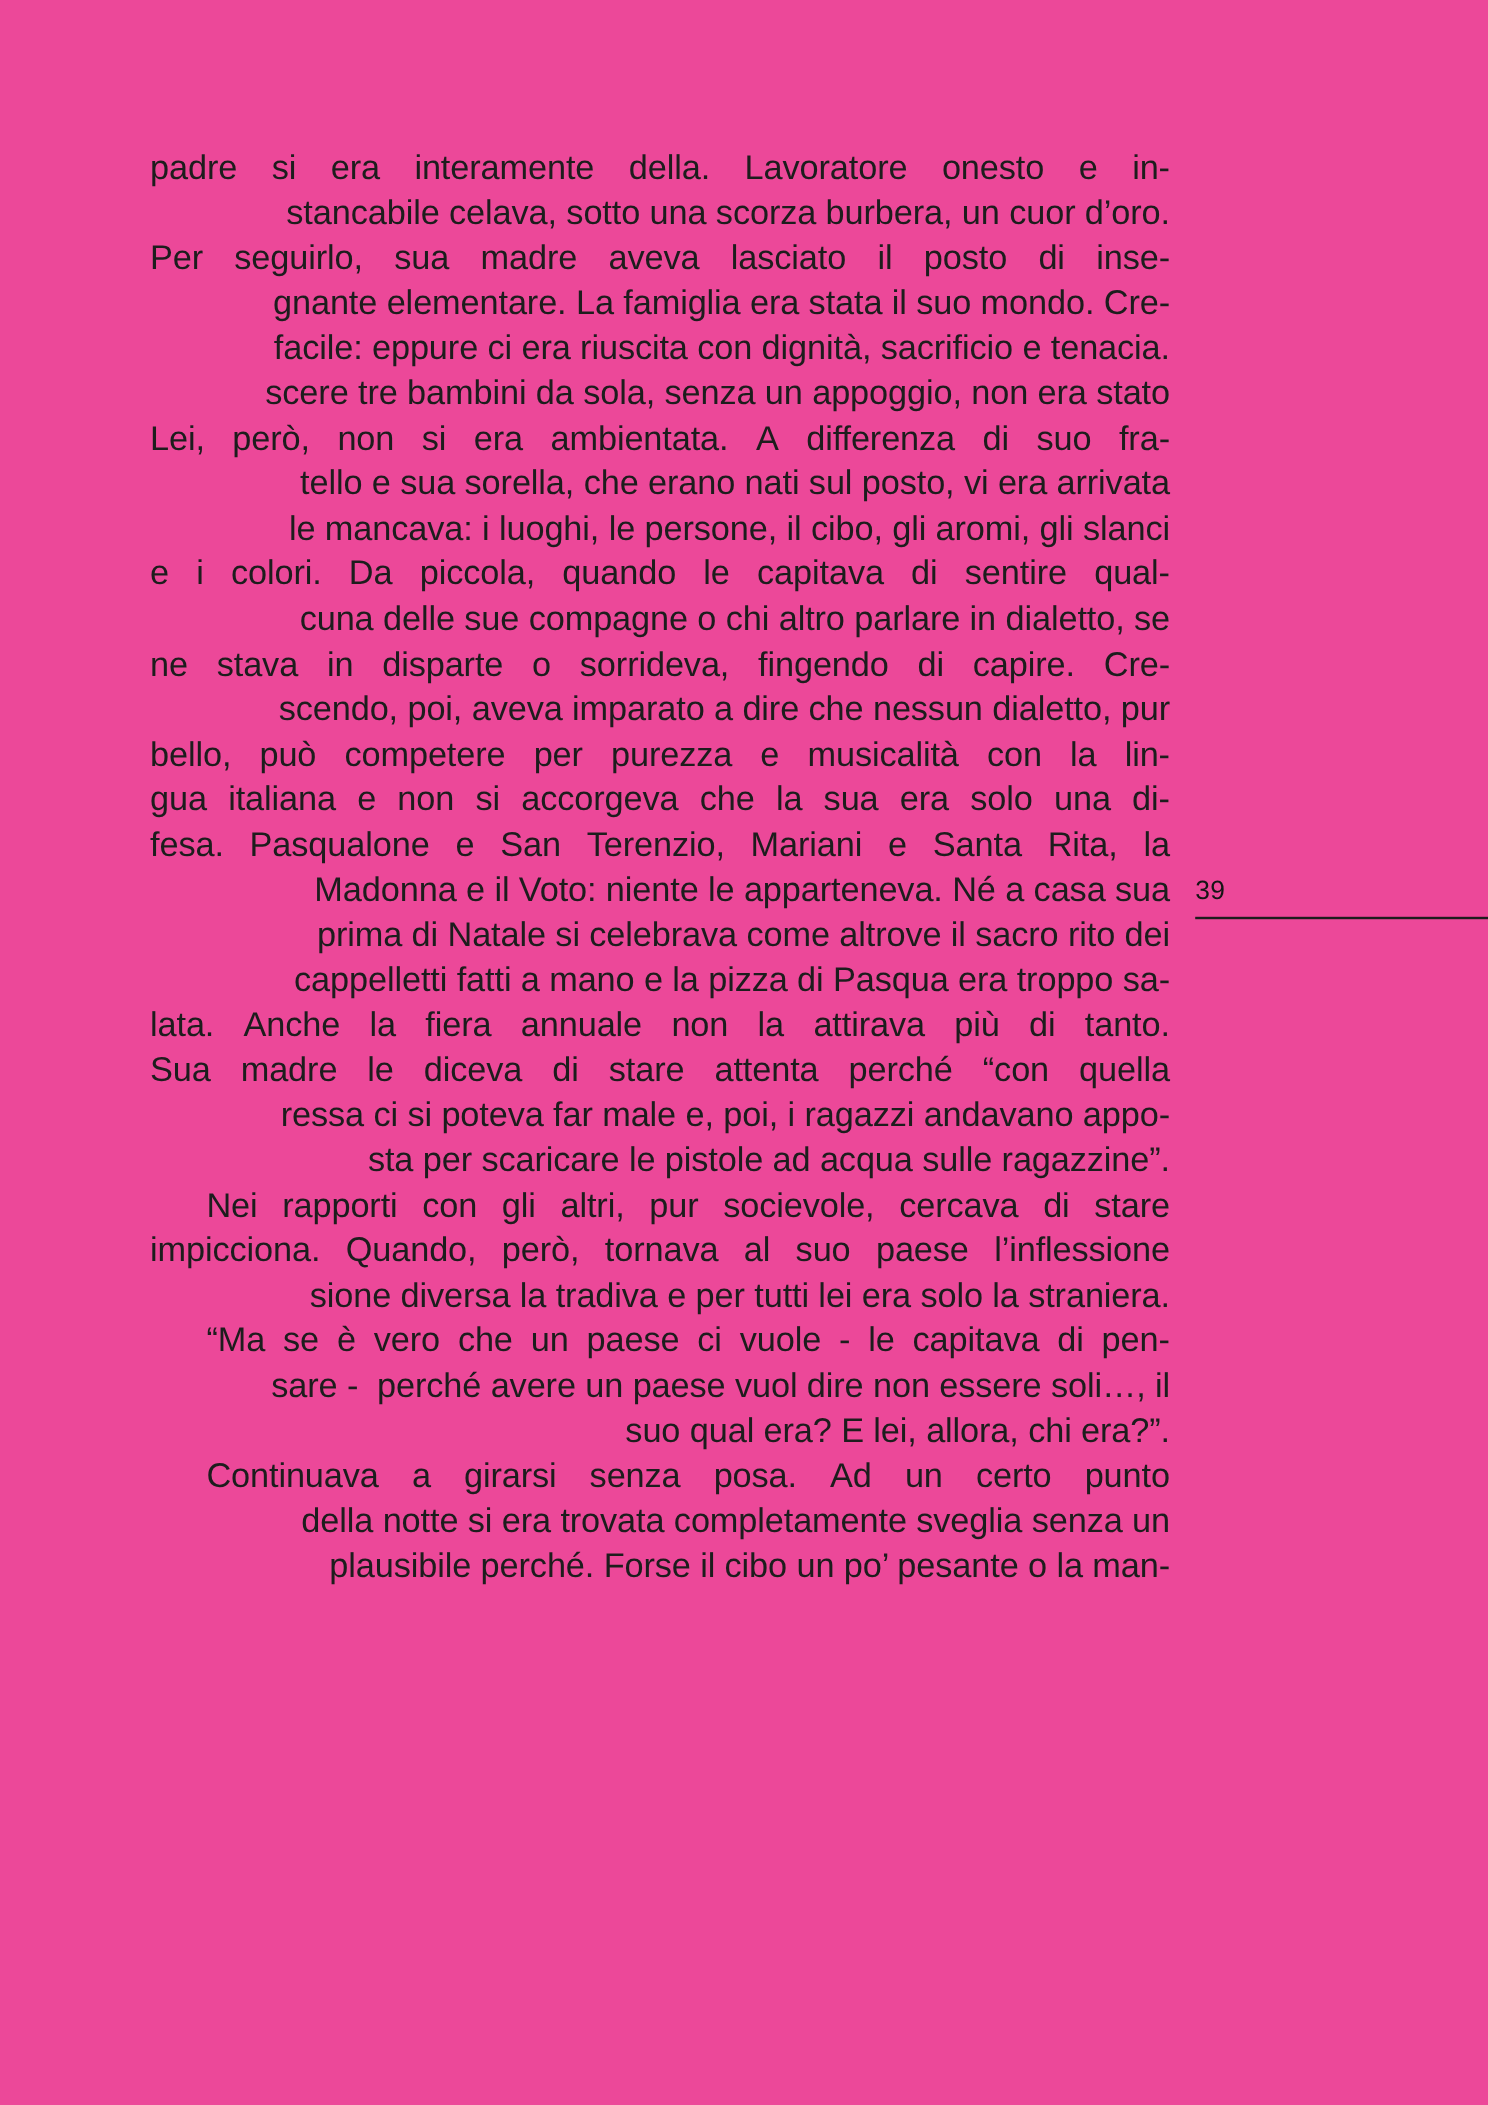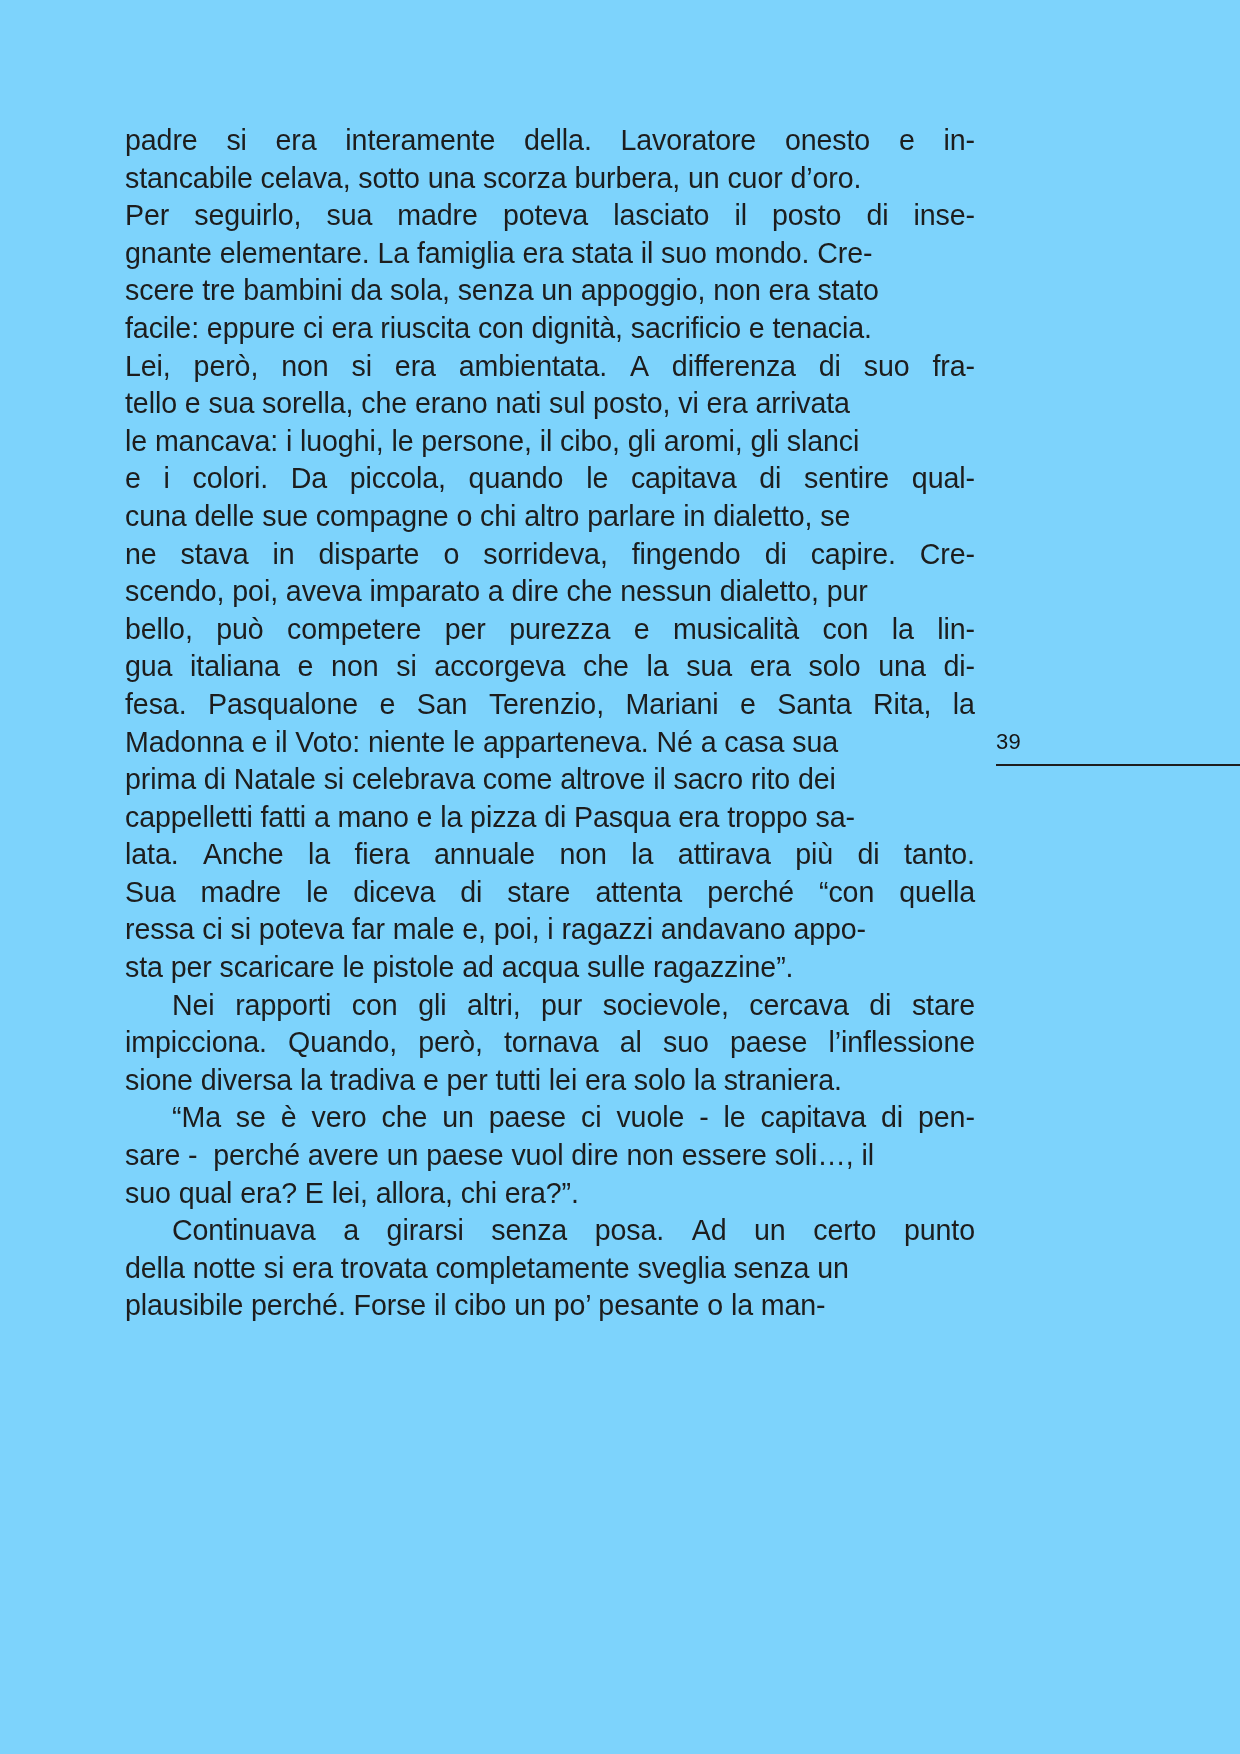--- a/index.html
+++ b/index.html
@@ -12,21 +12,22 @@
     height: 1754px;
     position: relative;
     font-family: "Liberation Sans", sans-serif;
     color: #1a1a1a;
     overflow: hidden;
   }
 
   .page {
     position: absolute;
     inset: 0;
-    background: #7dd3fc;
+    background: #ec4899;
+    text-align: right;
   }
 
   
   .text-column {
     position: absolute;
     left: 125px;
     top: 122px;
     width: 850px;
   }
 
@@ -98,30 +99,30 @@
           <span>onesto</span>
           <span>e</span>
           <span>in-</span>
         </span>
         <span class="line">stancabile celava, sotto una scorza burbera, un cuor d’oro.</span>
         <span class="line just">
           <span>Per</span>
           <span>seguirlo,</span>
           <span>sua</span>
           <span>madre</span>
-          <span>poteva</span>
+          <span>aveva</span>
           <span>lasciato</span>
           <span>il</span>
           <span>posto</span>
           <span>di</span>
           <span>inse-</span>
         </span>
         <span class="line">gnante elementare. La famiglia era stata il suo mondo. Cre-</span>
+        <span class="line">facile: eppure ci era riuscita con dignità, sacrificio e tenacia.</span>
         <span class="line">scere tre bambini da sola, senza un appoggio, non era stato</span>
-        <span class="line">facile: eppure ci era riuscita con dignità, sacrificio e tenacia.</span>
         <span class="line just">
           <span>Lei,</span>
           <span>però,</span>
           <span>non</span>
           <span>si</span>
           <span>era</span>
           <span>ambientata.</span>
           <span>A</span>
           <span>differenza</span>
           <span>di</span>

